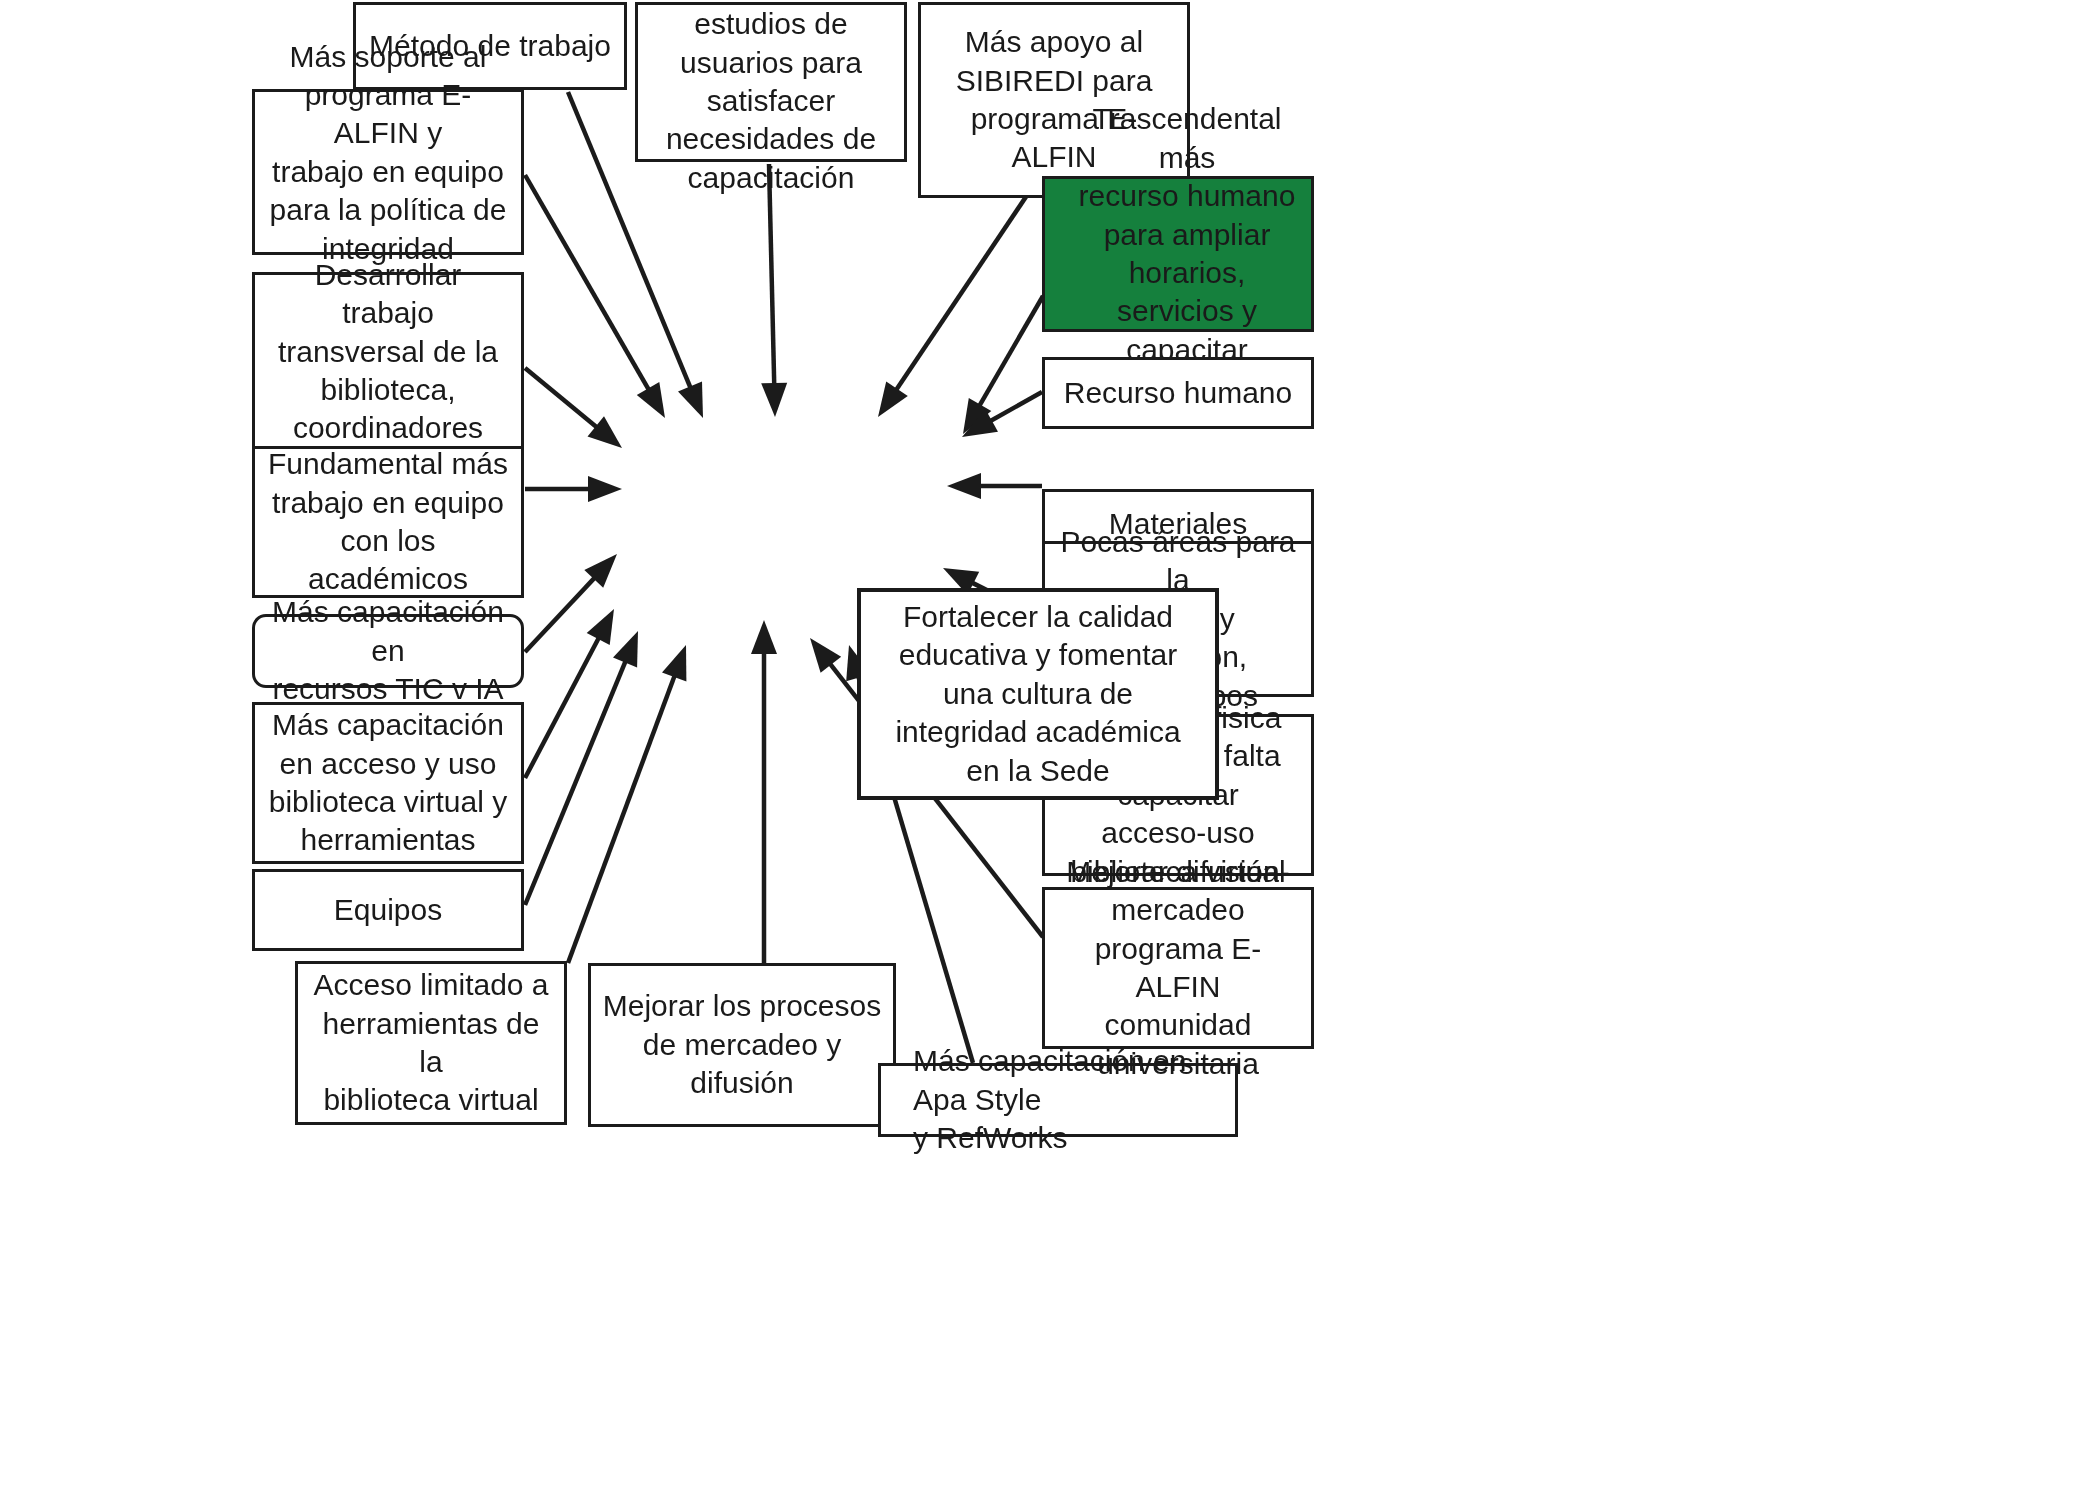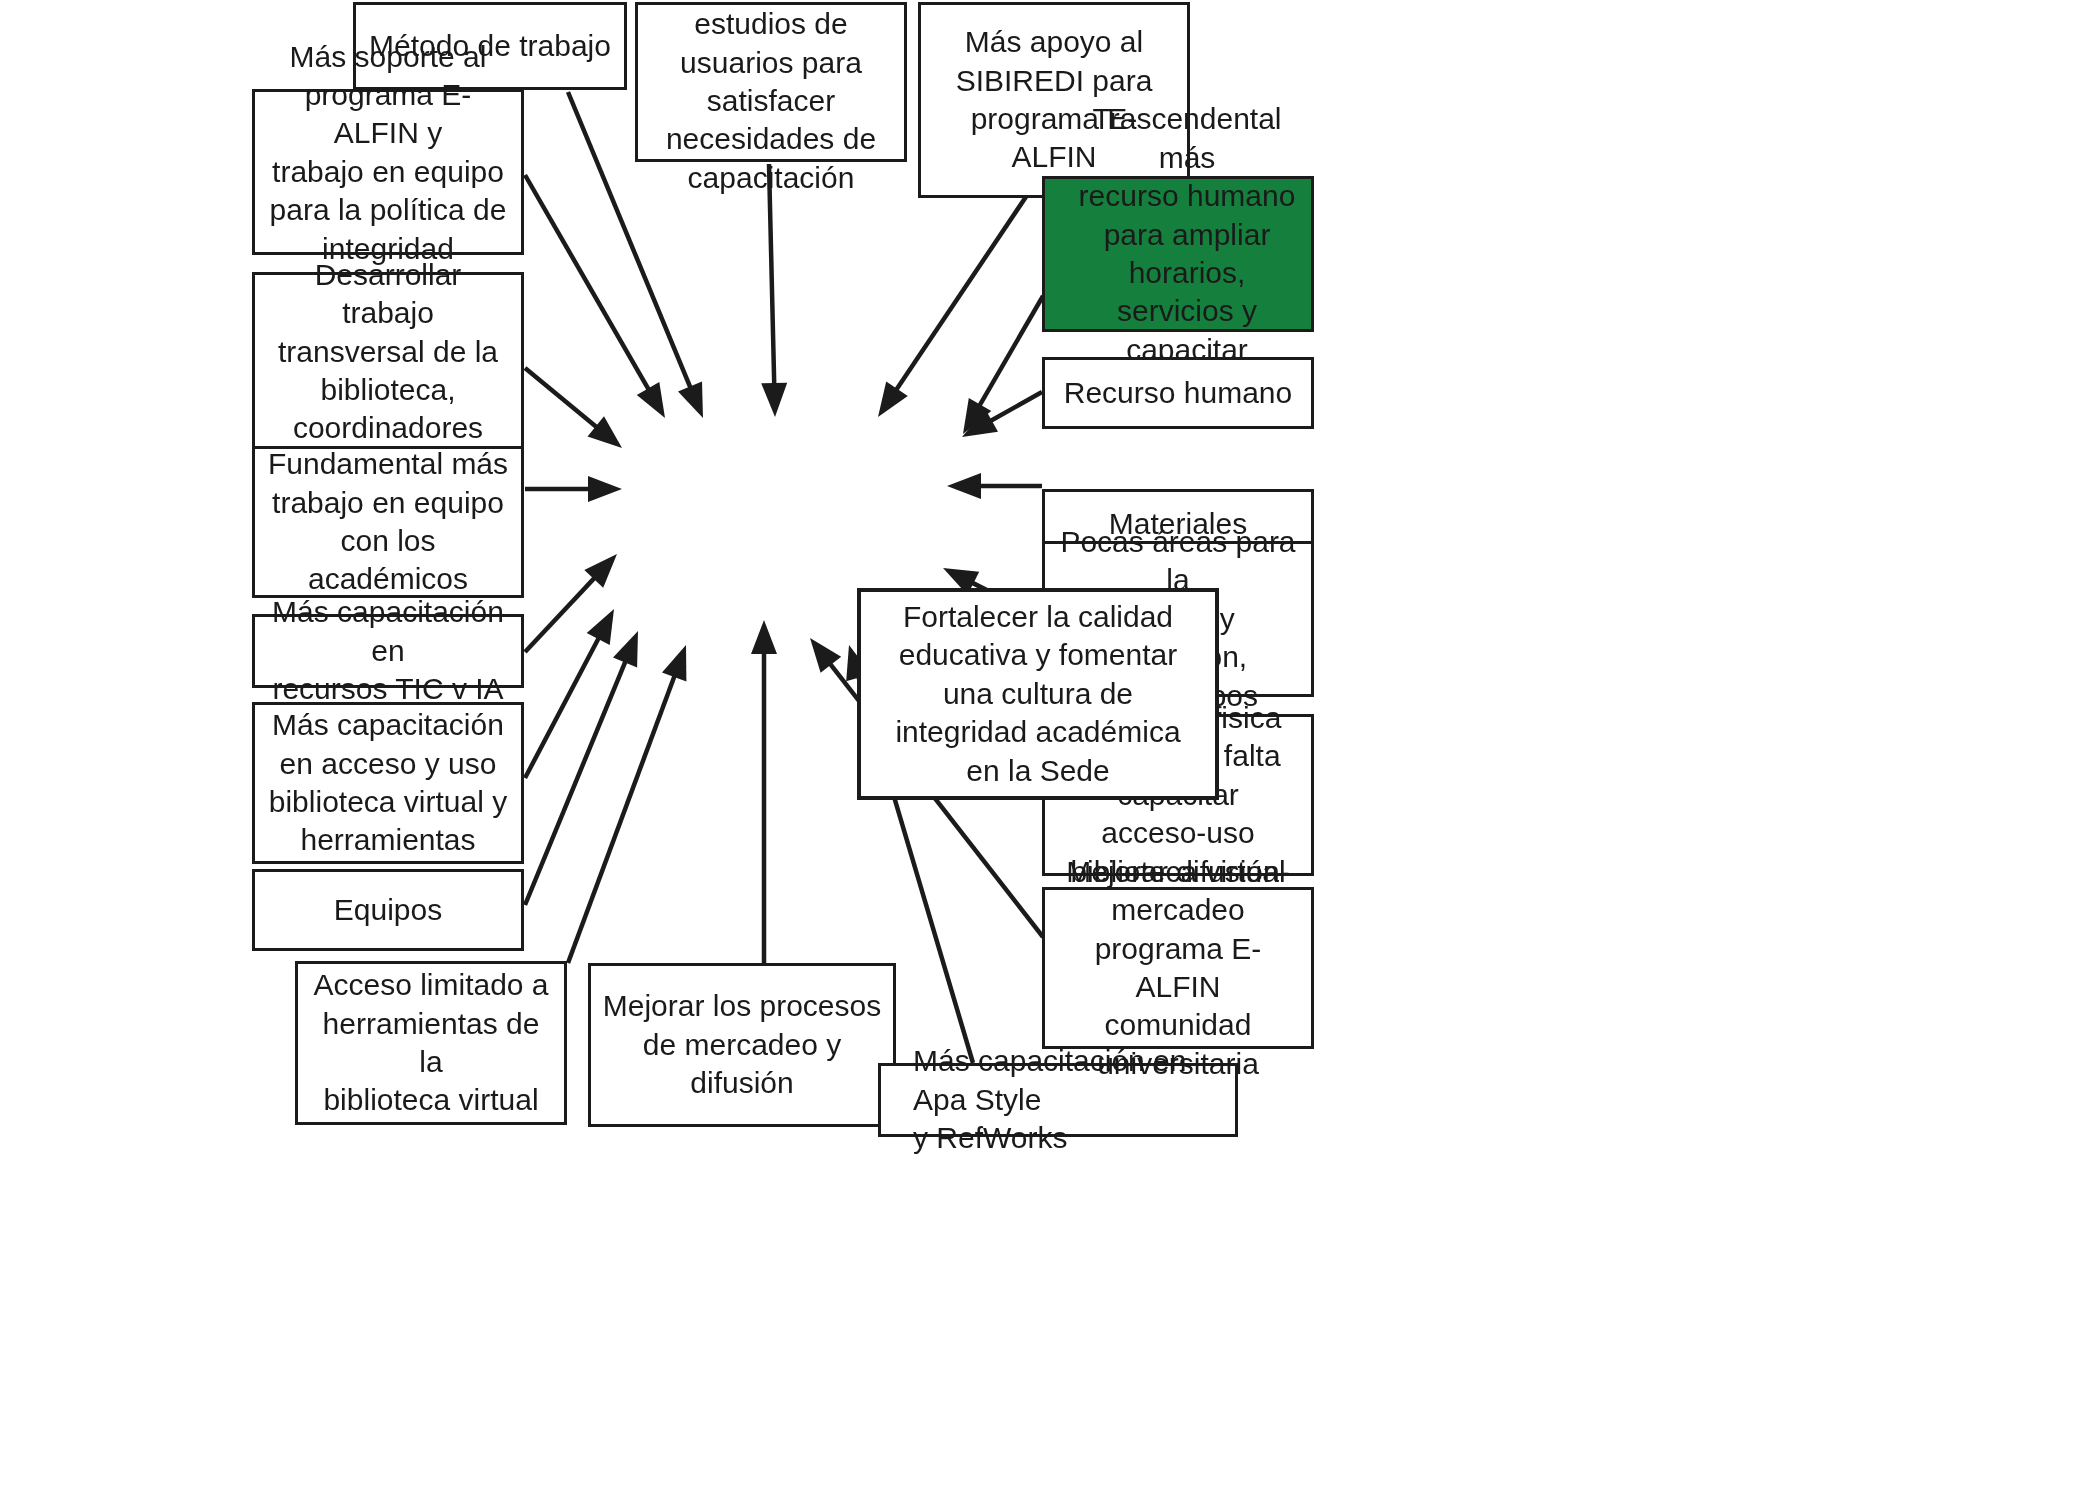--- a/index.html
+++ b/index.html
@@ -147,21 +147,21 @@
 para la política de
 integridad
 académica UTN</span></div>
       <div class="node" style="left: 252px; top: 272px; width: 272px; height: 198px; border-color: rgb(27, 27, 27); background: rgb(255, 255, 255);"><span>Desarrollar trabajo
 transversal de la
 biblioteca,
 coordinadores carrera</span></div>
       <div class="node" style="left: 252px; top: 446px; width: 272px; height: 152px; border-color: rgb(27, 27, 27); background: rgb(255, 255, 255);"><span>Fundamental más
 trabajo en equipo
 con los académicos</span></div>
-      <div class="node" style="left: 252px; top: 614px; width: 272px; height: 74px; border-color: rgb(27, 27, 27); background: rgb(255, 255, 255);"><span>Más capacitación en
+      <div class="node" style="left: 252px; top: 614px; width: 272px; height: 74px; border-color: rgb(27, 27, 27); background: rgb(255, 255, 255); border-radius: 14px;"><span>Más capacitación en
 recursos TIC v IA</span></div>
       <div class="node" style="left: 252px; top: 702px; width: 272px; height: 162px; border-color: rgb(27, 27, 27); background: rgb(255, 255, 255); justify-content: center;"><span>Más capacitación
 en acceso y uso
 biblioteca virtual y
 herramientas</span></div>
       <div class="node" style="left: 252px; top: 869px; width: 272px; height: 82px; border-color: rgb(27, 27, 27); background: rgb(255, 255, 255);"><span>Equipos</span></div>
       <div class="node" style="left: 295px; top: 961px; width: 272px; height: 164px; border-color: rgb(27, 27, 27); background: rgb(255, 255, 255);"><span>Acceso limitado a
 herramientas de la
 biblioteca virtual</span></div>
       <div class="node" style="left: 588px; top: 963px; width: 308px; height: 164px; border-color: rgb(27, 27, 27); background: rgb(255, 255, 255);"><span>Mejorar los procesos

